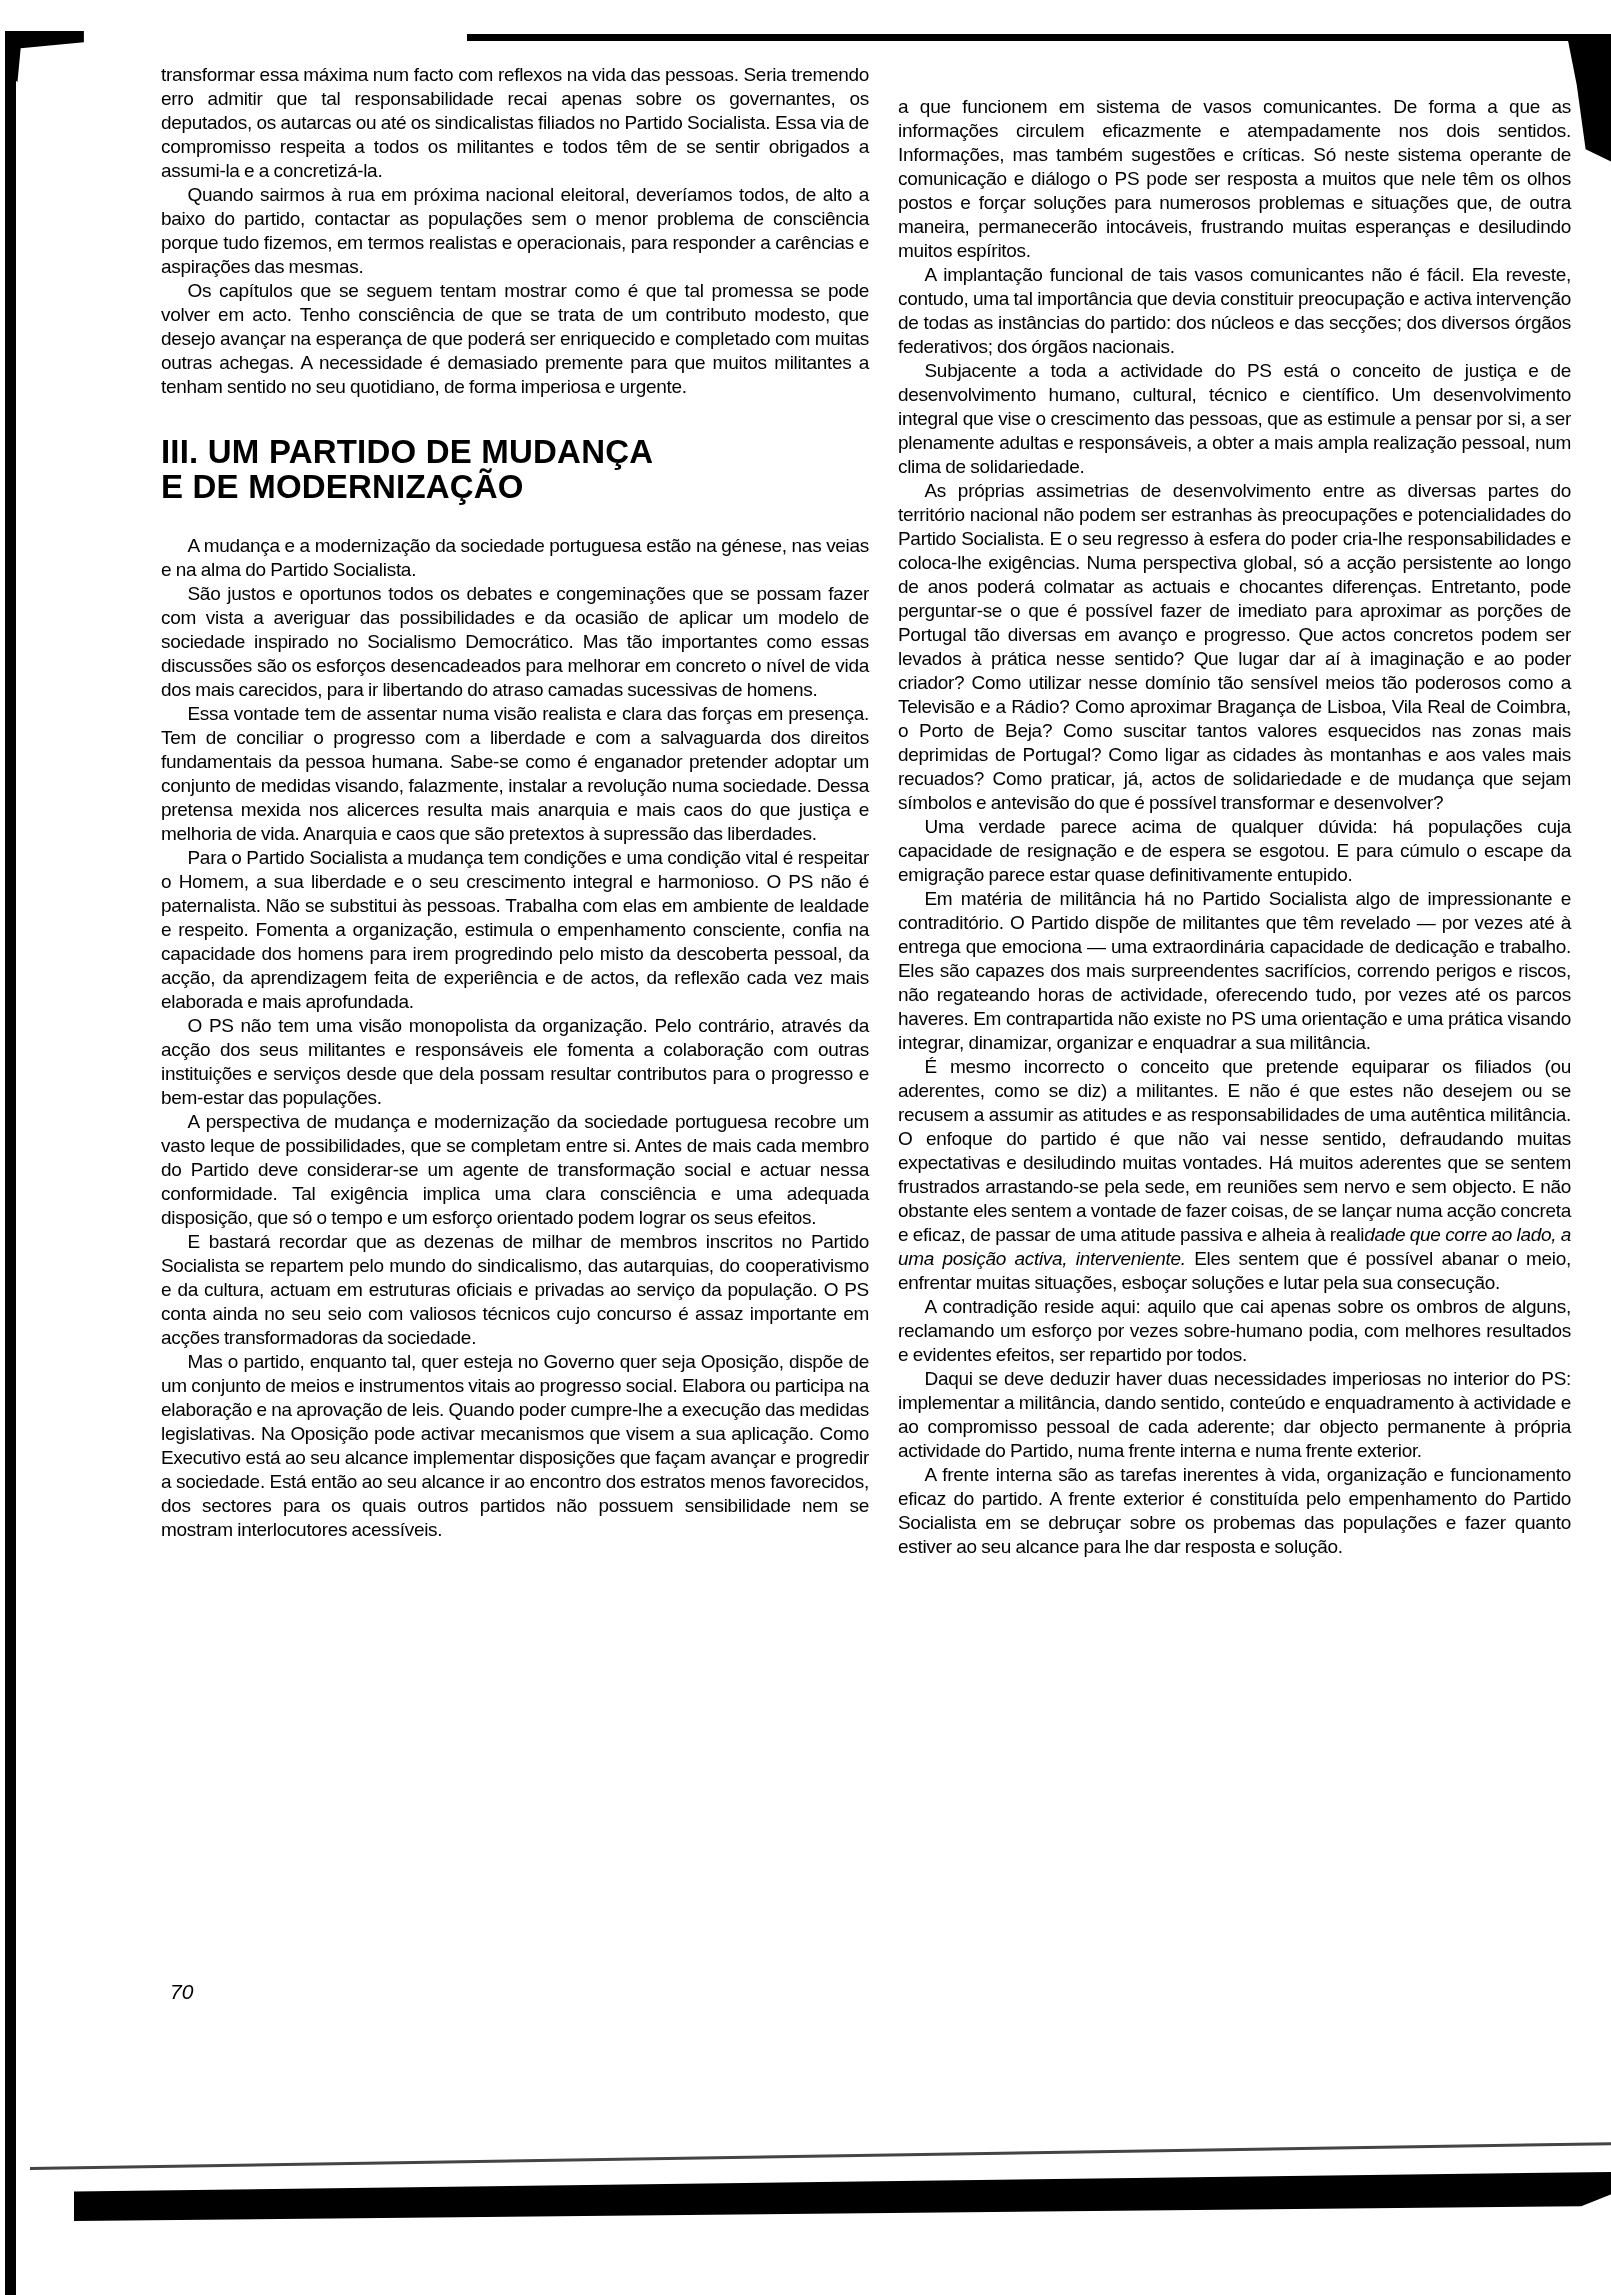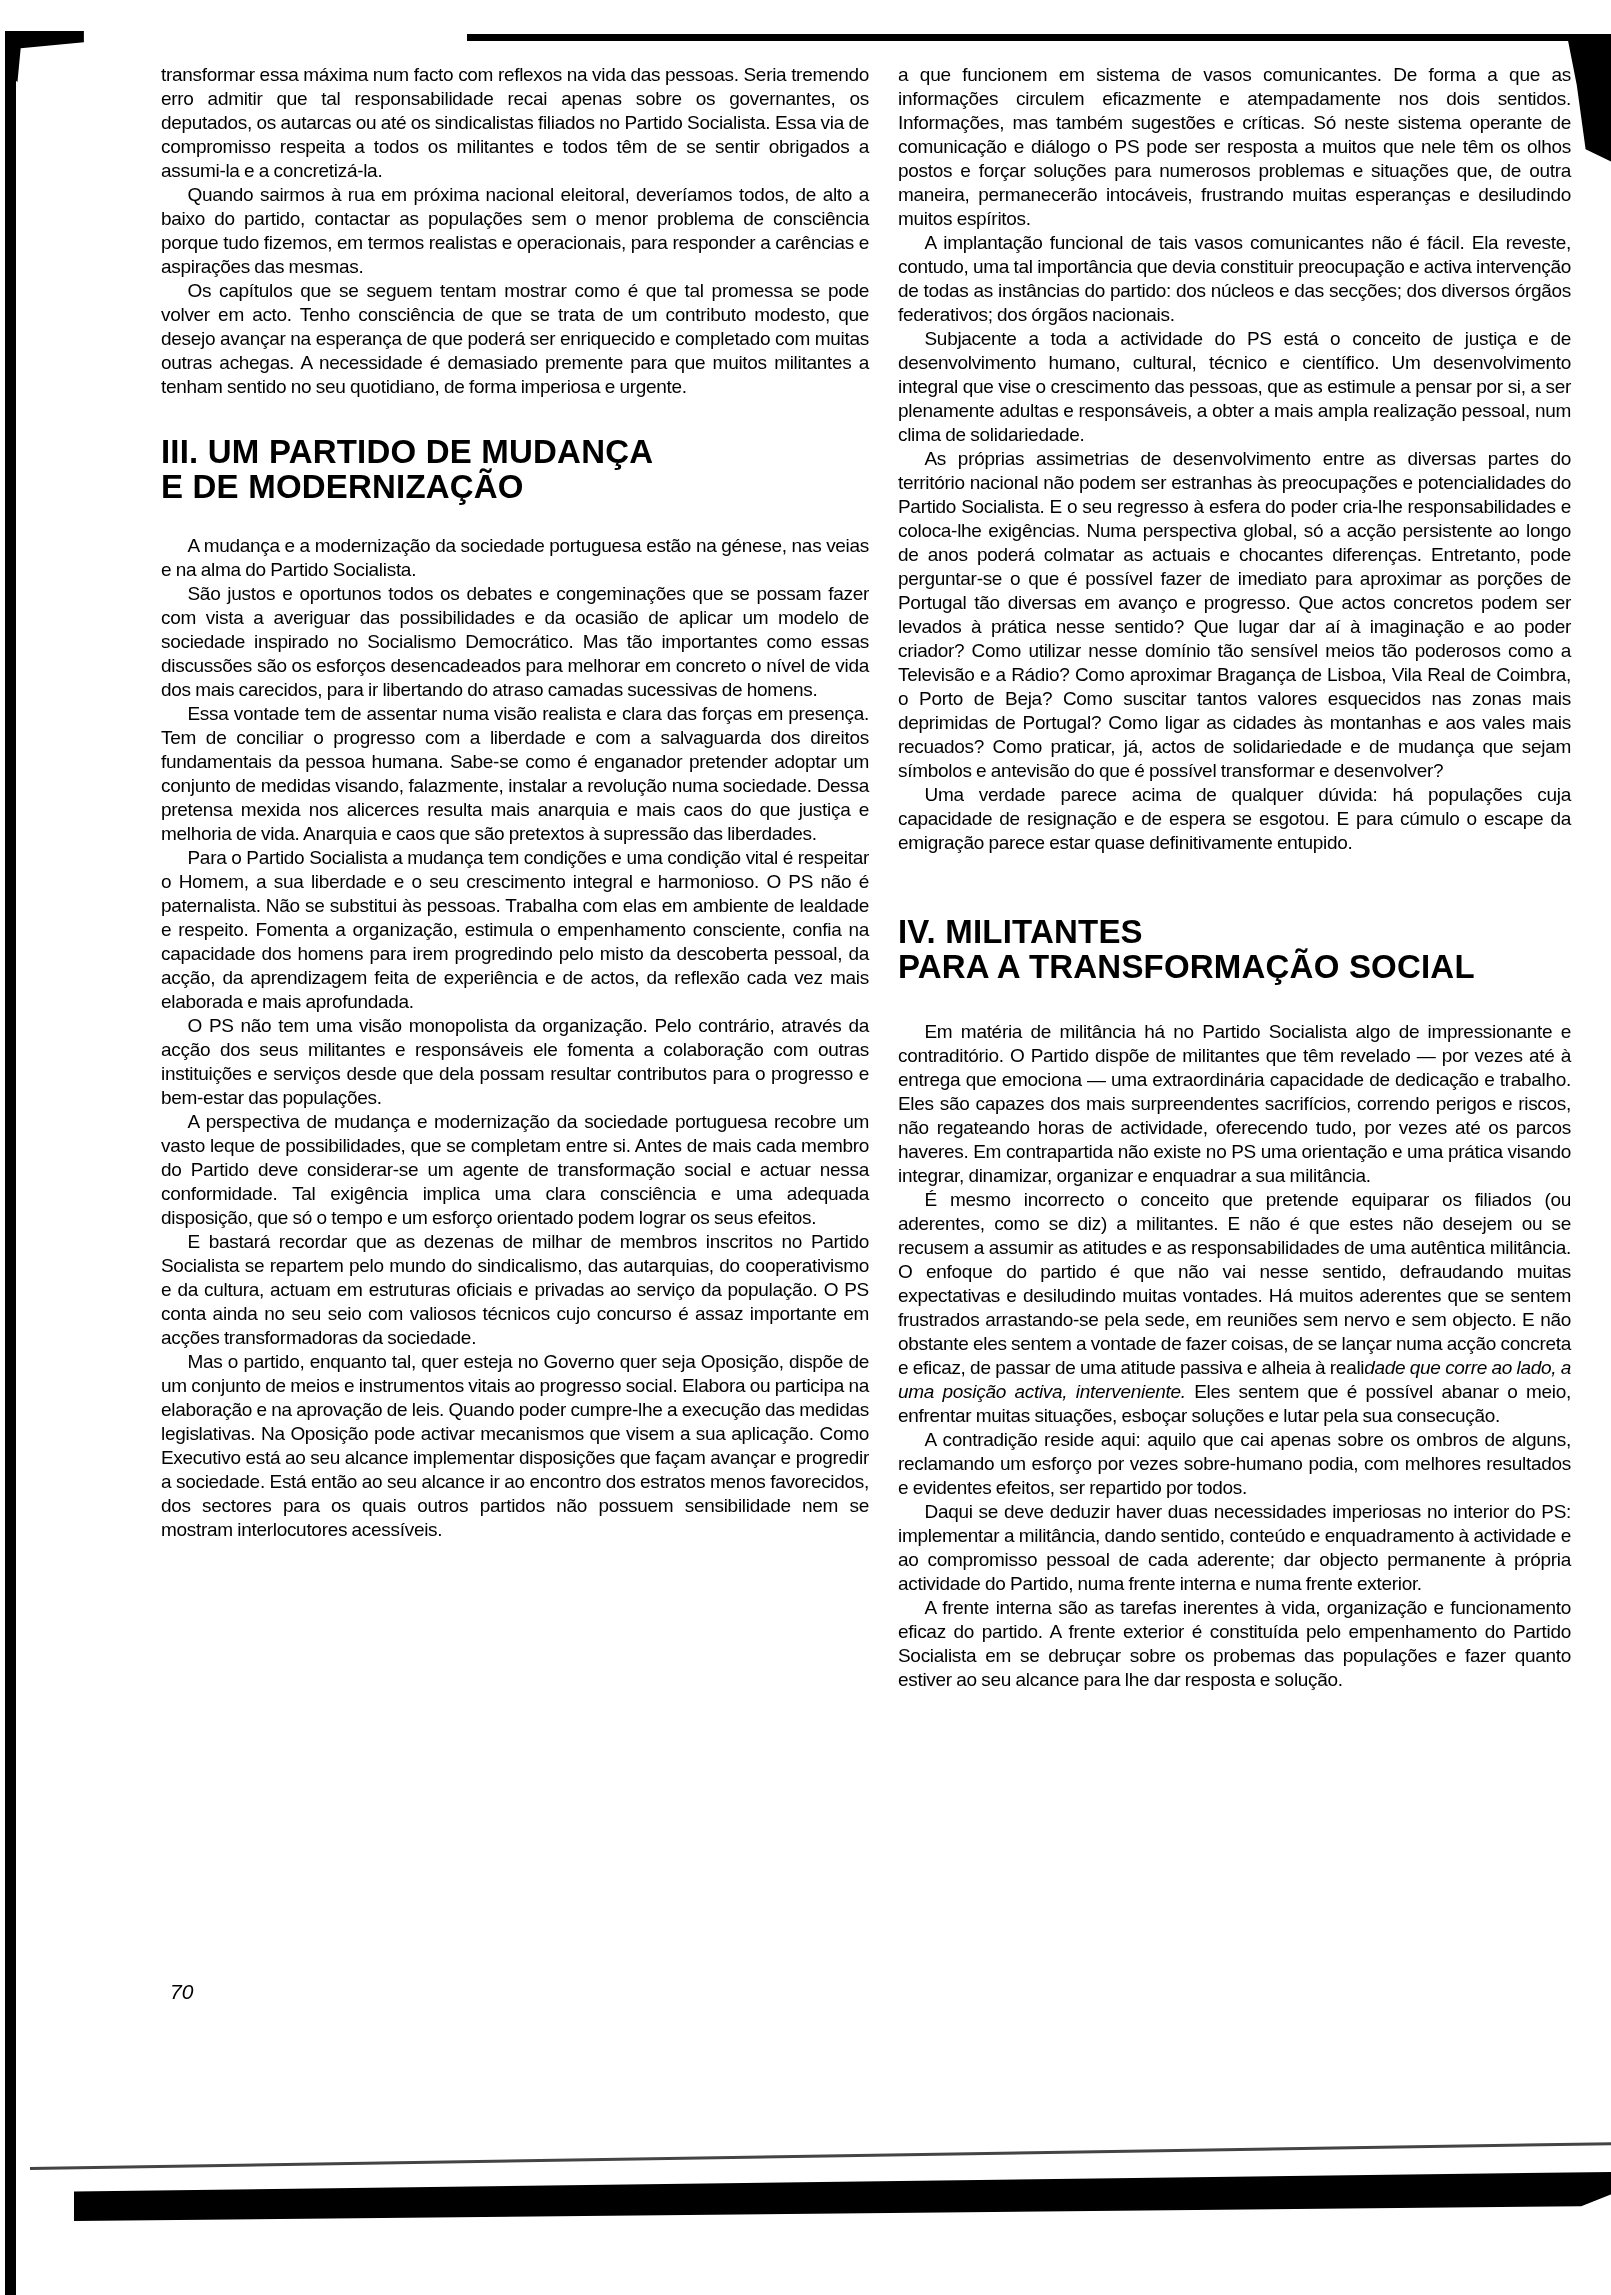--- a/index.html
+++ b/index.html
@@ -16,21 +16,21 @@
     background: #000; border-radius: 0 0 0 34px; clip-path: polygon(0 0,100% 0,100% 20%,20% 30%,15% 100%,0 100%); }
   .scan-top-right { position: absolute; right: 0; top: 34px; width: 44px; height: 128px; background: #000;
     clip-path: polygon(0 0,100% 0,100% 100%,40% 90%,20% 40%,0 5%); }
   .scan-bottom { position: absolute; left: 74px; top: 2172px; width: 1538px; height: 49px; background: #000;
     clip-path: polygon(0 40%, 100% 0, 100% 45%, 98% 70%, 0 100%); }
   .scan-bottom-thin { position: absolute; left: 29.5px; top: 2167px; width: 1582px; height: 2.9px; background:#444;
     transform: rotate(-0.9deg); transform-origin: left; }
 
   .col { position: absolute; top: 63px; }
   .col-left { left: 161px; width: 708px; }
-  .col-right { left: 898px; width: 673px; }
+  .col-right { left: 898px; width: 673px; margin-top: 32px; }
 
   .para {
     font-size: 19px; line-height: 24px; margin: 0;
     text-align: justify; text-indent: 26.5px;
     letter-spacing: -0.3px; word-spacing: -0.5px;
     font-stretch: condensed;
   }
   .para.noindent { text-indent: 0; }
   .para .ital { font-style: italic; }
 
@@ -81,24 +81,20 @@
 
   <div class="page-number">70</div>
 
   <div class="col col-right">
     <p class="para noindent">a que funcionem em sistema de vasos comunicantes. De forma a que as informações circulem eficazmente e atempadamente nos dois sentidos. Informações, mas também sugestões e críticas. Só neste sistema operante de comunicação e diálogo o PS pode ser resposta a muitos que nele têm os olhos postos e forçar soluções para numerosos problemas e situações que, de outra maneira, permanecerão intocáveis, frustrando muitas esperanças e desiludindo muitos espíritos.</p>
     <p class="para">A implantação funcional de tais vasos comunicantes não é fácil. Ela reveste, contudo, uma tal importância que devia constituir preocupação e activa intervenção de todas as instâncias do partido: dos núcleos e das secções; dos diversos órgãos federativos; dos órgãos nacionais.</p>
     <p class="para">Subjacente a toda a actividade do PS está o conceito de justiça e de desenvolvimento humano, cultural, técnico e científico. Um desenvolvimento integral que vise o crescimento das pessoas, que as estimule a pensar por si, a ser plenamente adultas e responsáveis, a obter a mais ampla realização pessoal, num clima de solidariedade.</p>
     <p class="para">As próprias assimetrias de desenvolvimento entre as diversas partes do território nacional não podem ser estranhas às preocupações e potencialidades do Partido Socialista. E o seu regresso à esfera do poder cria-lhe responsabilidades e coloca-lhe exigências. Numa perspectiva global, só a acção persistente ao longo de anos poderá colmatar as actuais e chocantes diferenças. Entretanto, pode perguntar-se o que é possível fazer de imediato para aproximar as porções de Portugal tão diversas em avanço e progresso. Que actos concretos podem ser levados à prática nesse sentido? Que lugar dar aí à imaginação e ao poder criador? Como utilizar nesse domínio tão sensível meios tão poderosos como a Televisão e a Rádio? Como aproximar Bragança de Lisboa, Vila Real de Coimbra, o Porto de Beja? Como suscitar tantos valores esquecidos nas zonas mais deprimidas de Portugal? Como ligar as cidades às montanhas e aos vales mais recuados? Como praticar, já, actos de solidariedade e de mudança que sejam símbolos e antevisão do que é possível transformar e desenvolver?</p>
     <p class="para">Uma verdade parece acima de qualquer dúvida: há populações cuja capacidade de resignação e de espera se esgotou. E para cúmulo o escape da emigração parece estar quase definitivamente entupido.</p>
 
-    <h2 class="heading heading-4">
-      <span>IV. MILITANTES</span><br>
-      <span>PARA A TRANSFORMAÇÃO SOCIAL</span>
-    </h2>
 
     <p class="para">Em matéria de militância há no Partido Socialista algo de impressionante e contraditório. O Partido dispõe de militantes que têm revelado — por vezes até à entrega que emociona — uma extraordinária capacidade de dedicação e trabalho. Eles são capazes dos mais surpreendentes sacrifícios, correndo perigos e riscos, não regateando horas de actividade, oferecendo tudo, por vezes até os parcos haveres. Em contrapartida não existe no PS uma orientação e uma prática visando integrar, dinamizar, organizar e enquadrar a sua militância.</p>
     <p class="para">
       <span>É mesmo incorrecto o conceito que pretende equiparar os filiados (ou aderentes, como se diz) a militantes. E não é que estes não desejem ou se recusem a assumir as atitudes e as responsabilidades de uma autêntica militância. O enfoque do partido é que não vai nesse sentido, defraudando muitas expectativas e desiludindo muitas vontades. Há muitos aderentes que se sentem frustrados arrastando-se pela sede, em reuniões sem nervo e sem objecto. E não obstante eles sentem a vontade de fazer coisas, de se lançar numa acção concreta e eficaz, de passar de uma atitude passiva e alheia à reali</span><span class="ital">dade que corre ao lado, a uma posição activa, interveniente.</span><span> Eles sentem que é possível abanar o meio, enfrentar muitas situações, esboçar soluções e lutar pela sua consecução.</span>
     </p>
     <p class="para">A contradição reside aqui: aquilo que cai apenas sobre os ombros de alguns, reclamando um esforço por vezes sobre-humano podia, com melhores resultados e evidentes efeitos, ser repartido por todos.</p>
     <p class="para">Daqui se deve deduzir haver duas necessidades imperiosas no interior do PS: implementar a militância, dando sentido, conteúdo e enquadramento à actividade e ao compromisso pessoal de cada aderente; dar objecto permanente à própria actividade do Partido, numa frente interna e numa frente exterior.</p>
     <p class="para">A frente interna são as tarefas inerentes à vida, organização e funcionamento eficaz do partido. A frente exterior é constituída pelo empenhamento do Partido Socialista em se debruçar sobre os probemas das populações e fazer quanto estiver ao seu alcance para lhe dar resposta e solução.</p>
   </div>
 </div>

